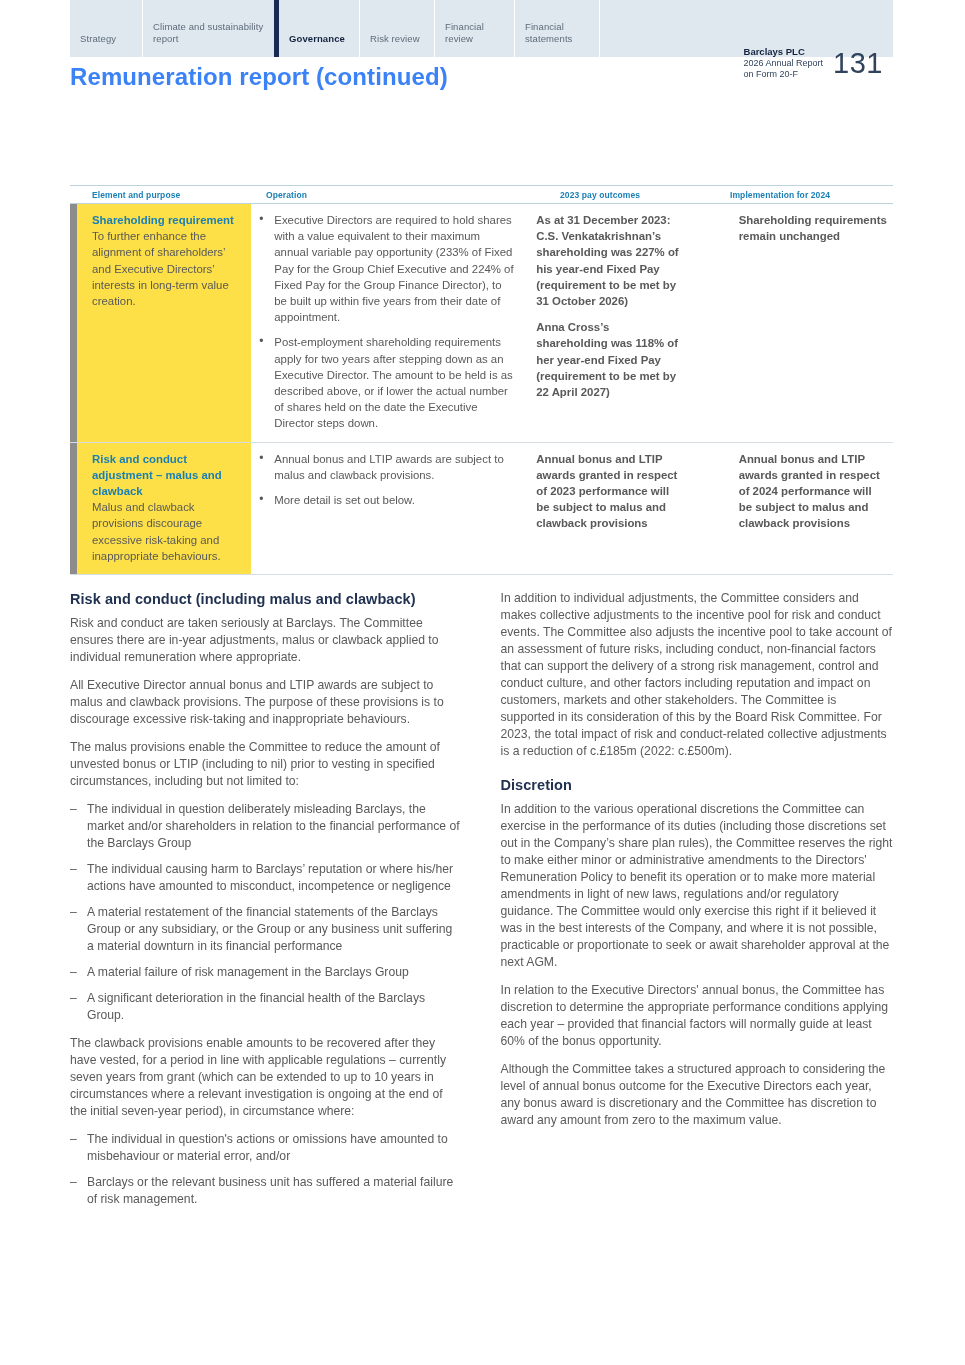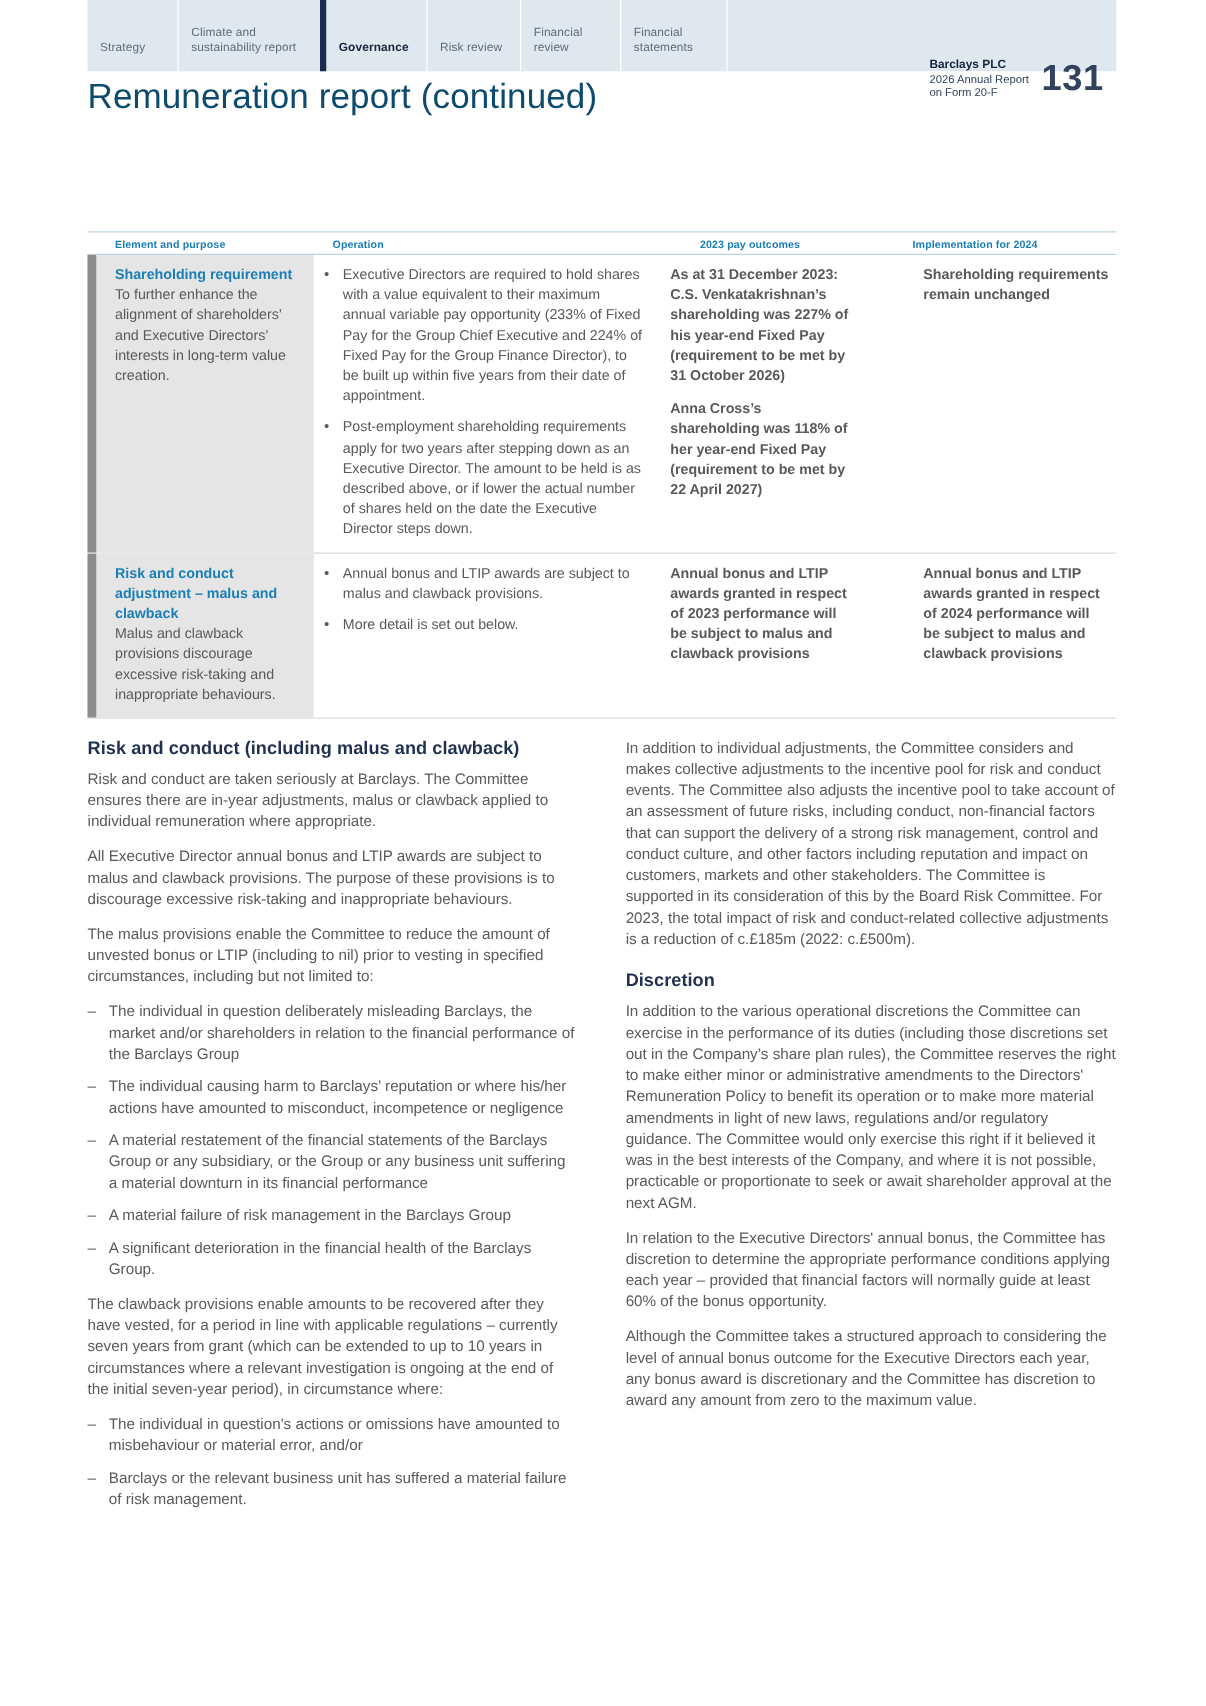--- a/index.html
+++ b/index.html
@@ -39,21 +39,21 @@
     letter-spacing: 0.1px;
     border-left: 1px solid #ffffff;
   }
   .nav-tab:first-child { border-left: none; }
   .nav-tab.active {
     color: #14233f;
     font-weight: bold;
     border-left: 5px solid #1b2a53;
   }
   .nav-tab-strategy { width: 72px; }
-  .nav-tab-climate  { width: 114px; }
+  .nav-tab-climate  { width: 132px; }
   .nav-tab-gov      { width: 85px; }
   .nav-tab-risk     { width: 75px; }
   .nav-tab-finrev   { width: 80px; }
   .nav-tab-finstat  { width: 85px; }
   .nav-spacer { flex: 1; border-left: 1px solid #ffffff; }
 
   .brand-block {
     display: flex;
     align-items: flex-start;
     padding-top: 10px;
@@ -70,34 +70,34 @@
   .brand-name {
     font-weight: bold;
     font-size: 9.5px;
     color: #14233f;
     display: block;
   }
   .page-number {
     font-size: 29px;
     line-height: 30px;
     color: #31435c;
-    font-weight: 700;
+    font-weight: 400;
     letter-spacing: 0.5px;
     padding-top: 2px;
   }
 
   
   .page-title {
     position: absolute;
     left: 70px;
     top: 62px;
-    font-size: 28px;
+    font-size: 24px;
     line-height: 30px;
-    color: #0c4a6e;
-    font-weight: 400;
+    color: #3b82f6;
+    font-weight: 700;
     letter-spacing: 0.1px;
   }
 
   
   .rem-table {
     position: absolute;
     left: 70px;
     top: 185px;
     width: 823px;
   }
@@ -124,21 +124,21 @@
     position: relative;
   }
   .cell {
     font-size: 11.4px;
     line-height: 16.2px;
     color: #595959;
     padding-top: 8px;
     padding-bottom: 10px;
   }
   .cell-1 {
-    background: #e5e5e5;
+    background: #fde047;
     border-left: 7px solid #8c8c8c;
     padding-left: 15px;
     padding-right: 10px;
   }
   .cell-1 .cell-title {
     color: #1a7fb5;
     font-weight: bold;
     display: block;
     font-size: 11.4px;
     line-height: 16.2px;

